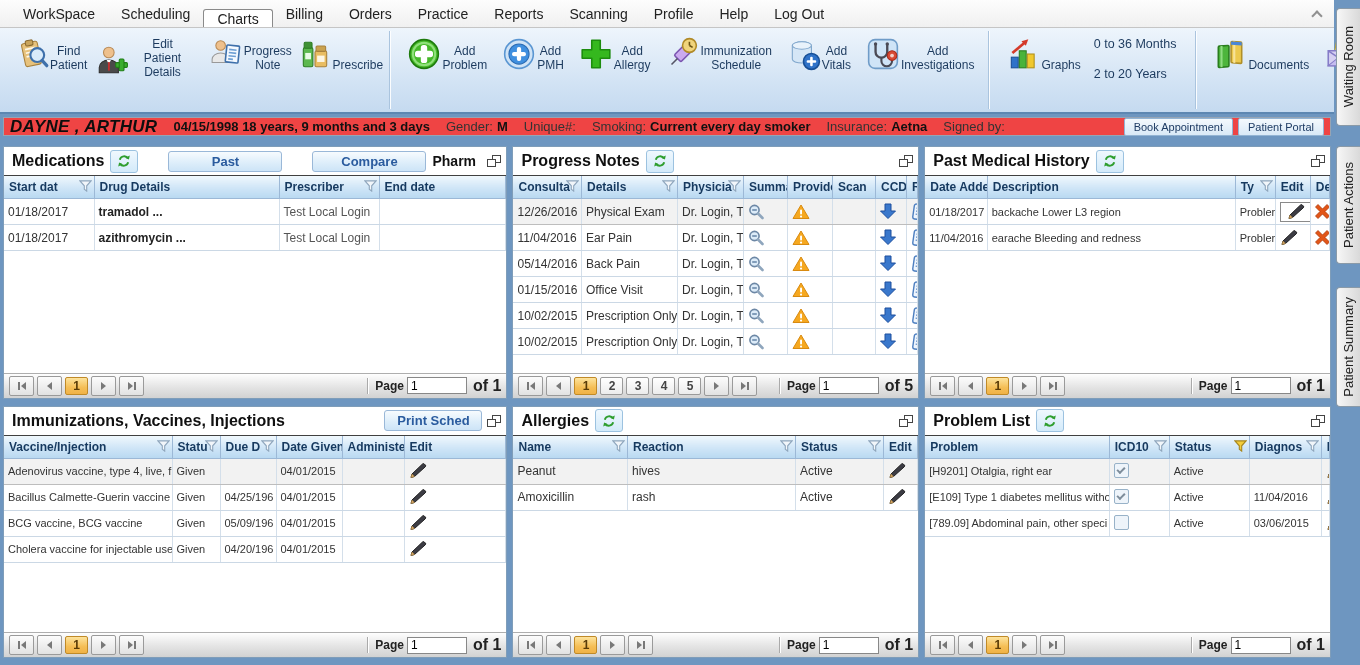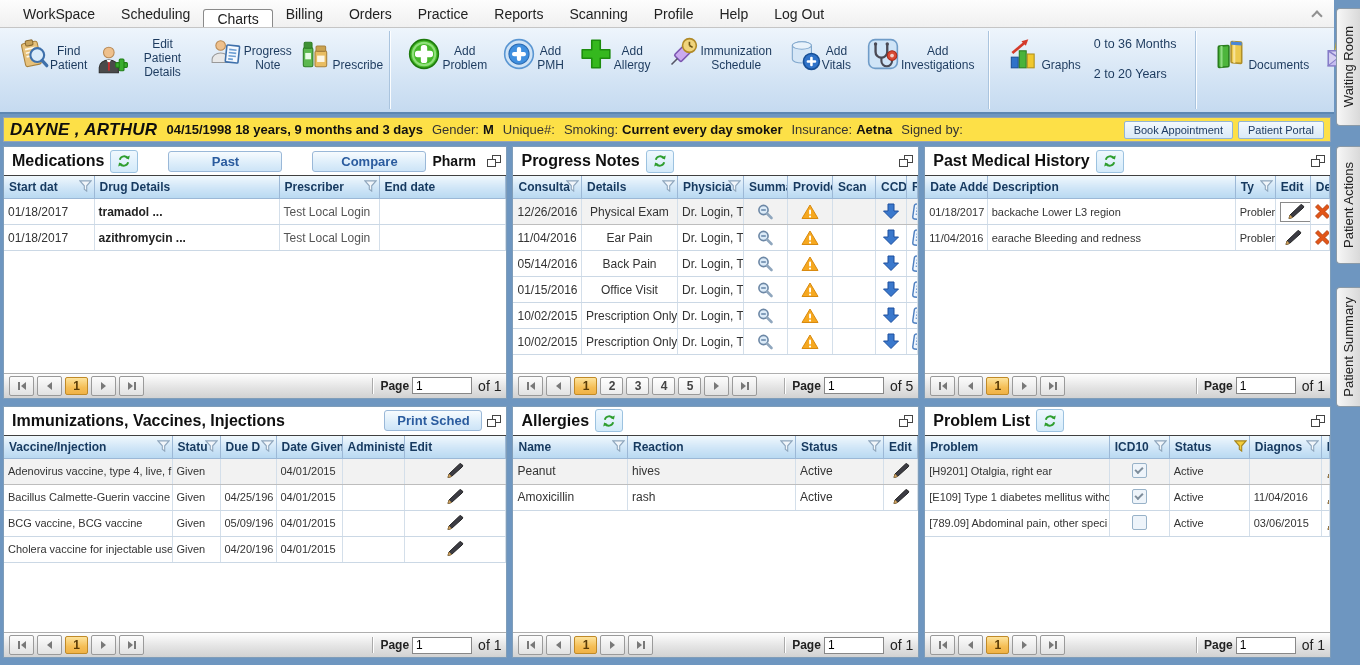--- a/index.html
+++ b/index.html
@@ -24,23 +24,23 @@
        border-right:1px solid #aac4de;box-shadow:1px 0 0 rgba(255,255,255,.9)}
   .tbb{display:flex;flex-direction:row;align-items:flex-end;padding:3px 7px;min-width:44px;border-radius:3px}
   .tbi{width:36px;height:36px;display:flex;align-items:center;justify-content:center}
   .tblabel{font-size:12px;color:#1c3a5e;text-align:center;white-space:pre-line;line-height:1.18;margin-top:1px}
   .glinks{display:flex;flex-direction:column;justify-content:center;gap:16px;padding:4px 12px 0 6px}
   .glink{font-size:12.5px;color:#1c3a5e;white-space:nowrap}
   .cic{display:inline-flex;vertical-align:middle}
   .cic svg{display:block}
 
   
-  .patientbar{position:absolute;left:3px;top:117px;width:1328px;height:25px;box-sizing:border-box;
-            background:#fde047;border:1px solid #96a4b4;display:flex;align-items:center;
-            padding:0 6px;gap:9px;font-size:13px;color:#333;white-space:nowrap}
+  .patientbar{position:absolute;left:3px;top:117px;width:1328px;height:19px;box-sizing:border-box;
+            background:#ef4444;border:1px solid #96a4b4;display:flex;align-items:center;
+            padding:0 6px;gap:16px;font-size:13px;color:#333;white-space:nowrap}
   .pname{font-style:italic;font-weight:bold;font-size:17px;color:#0e0e0e;letter-spacing:.3px}
   .pbold{font-weight:bold;color:#111}
   .pgroup{display:flex;gap:4px;align-items:center}
   .pbtns{margin-left:auto;display:flex;gap:5px}
   .pbtn{font-size:11px;color:#1f3c64;background:linear-gradient(#f4f9fd,#d9e9f7);
         border:1px solid #93b4d4;border-radius:2px;padding:2px 9px;white-space:nowrap}
 
   
   .main{position:absolute;left:3px;top:146px;width:1328px;height:512px;
         display:grid;grid-template-columns:1fr 1fr 1fr;grid-template-rows:1fr 1fr;gap:7px 5px}
@@ -64,21 +64,21 @@
   th{background:linear-gradient(#f0f8fd,#cfe5f7 55%,#b9d9f1);
      border-right:1px solid #9cb8d6;border-bottom:1px solid #9cb8d6;
      font-size:12px;font-weight:bold;color:#16395f;text-align:left;
      padding:3px 14px 3px 5px;height:16px;position:relative;white-space:nowrap;overflow:hidden}
   th .flt{position:absolute;right:2px;top:4px}
   td{border-right:1px solid #d4dfea;border-bottom:1px solid #cbd8e5;
      font-size:12px;color:#333;padding:2px 4px;height:21px;
      white-space:nowrap;overflow:hidden;vertical-align:middle}
   .small td{font-size:11px}
   tr.sel td{background:#f2f2f2;border-top:1px solid #bdbdbd;border-bottom:1px solid #bdbdbd}
-  td.center{text-align:center}
+  td.center{}
   .cbold{font-weight:bold;color:#222}
   .cmut{color:#555}
   .iconbox{display:inline-flex;border:1px solid #8a8a8a;background:#fff;padding:1px 6px}
 
   .ckbox{display:inline-block;width:13px;height:13px;border:1px solid #98b2c8;background:#eef4fa;
          border-radius:2px;position:relative}
   .ckbox.on::after{content:"";position:absolute;left:2px;top:3px;width:6px;height:3px;
          border-left:2px solid #7e8d9b;border-bottom:2px solid #7e8d9b;transform:rotate(-45deg)}
 
   
@@ -90,21 +90,21 @@
   .tri-r{width:0;height:0;border-top:4px solid transparent;border-bottom:4px solid transparent;border-left:5px solid #787878}
   .nbar{width:2px;height:8px;background:#787878}
   .pgn{min-width:23px;height:18px;box-sizing:border-box;border:1px solid #9a9a9a;border-radius:2px;
        background:linear-gradient(#ffffff,#ececec);display:flex;align-items:center;justify-content:center;
        font-size:12px;font-weight:bold;color:#444;padding:0 2px}
   .pgn.act{background:linear-gradient(#fde39c,#f5be55 60%,#f0b246);border-color:#c08a28;color:#5a3c08}
   .pgsp{flex:1}
   .pgdiv{width:1px;height:16px;background:#aaa;box-shadow:1px 0 0 #fff;margin:0 4px}
   .pglabel{font-size:12px;font-weight:bold;color:#222}
   .pginput{width:52px;height:15px;border:1px solid #888;font-size:12px;padding:0 3px;font-family:inherit}
-  .pgof{font-size:14px;font-weight:normal;color:#222;margin-left:3px;white-space:nowrap}
+  .pgof{font-size:16px;font-weight:bold;color:#222;margin-left:3px;white-space:nowrap}
 
   
   .side{position:absolute;left:1334px;top:0;width:26px;height:665px}
   .stab{position:absolute;left:2px;width:24px;box-sizing:border-box;
         background:linear-gradient(to left,#d9d9d9,#f7f7f7);
         border:1px solid #8a9aa8;border-right:none;border-radius:4px 0 0 4px;
         display:flex;align-items:center;justify-content:center}
   .stab span{writing-mode:vertical-rl;transform:rotate(180deg);font-size:13px;color:#222;white-space:nowrap}
 </style>
 </head>

